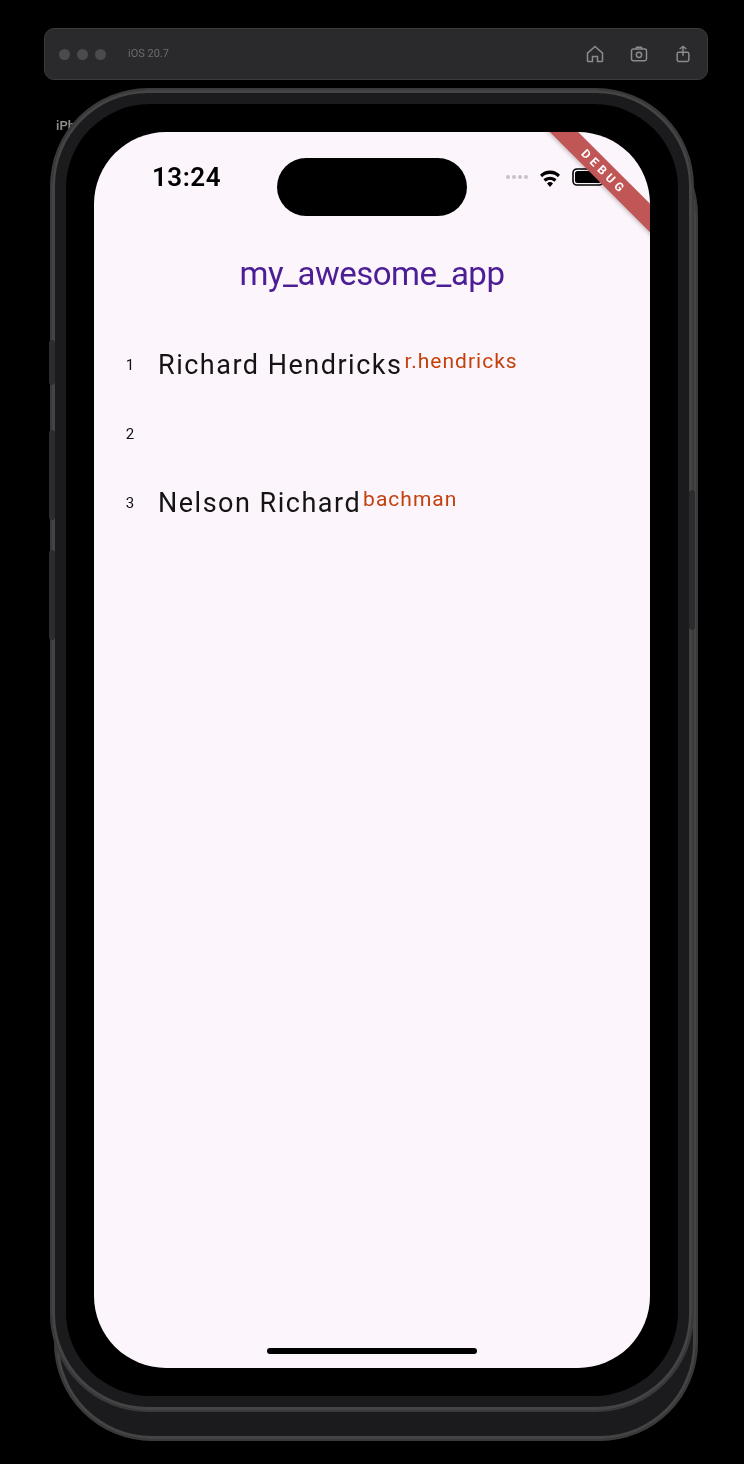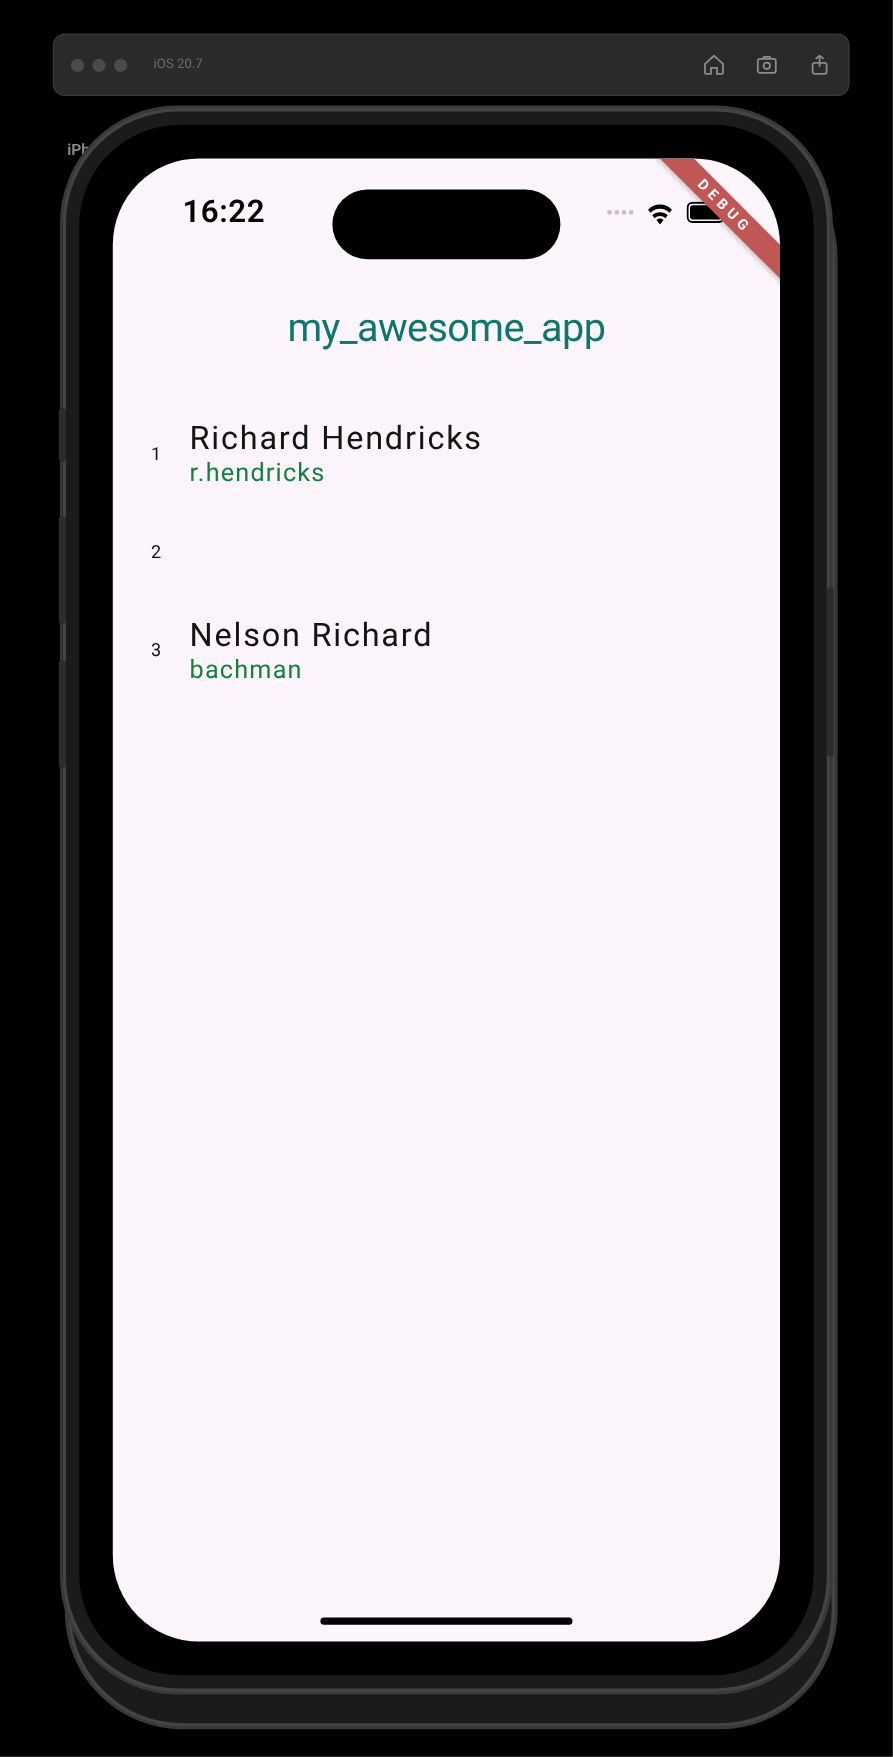--- a/index.html
+++ b/index.html
@@ -132,49 +132,49 @@
     letter-spacing: 4px;
     text-align: center;
     transform: rotate(45deg);
     top: 30px; left: -16px;
   }
 
   
   .app-title {
     text-align: center;
     font-size: 33px;
-    color: #0f766e;
+    color: #4c1d95;
     font-weight: 400;
     margin-top: 32px;
     letter-spacing: -0.5px;
   }
   .list {
     margin-top: 34px;
   }
   .list-row {
     display: flex;
     align-items: center;
     padding: 22px 8px 22px 8px;
   }
   .row-index {
     width: 56px;
     text-align: center;
     font-size: 15px;
     color: #111;
   }
-  .row-body { display: flex; flex-direction: column; gap: 2px; }
+  .row-body { display: flex; flex-direction: row; gap: 2px; }
   .row-title {
     font-size: 27px;
     color: #141414;
     letter-spacing: 1.5px;
     font-weight: 400;
   }
   .row-sub {
     font-size: 21px;
-    color: #15803d;
+    color: #c2410c;
     letter-spacing: 1px;
   }
 
   
   .home-indicator {
     position: absolute;
     bottom: 14px;
     left: 50%;
     transform: translateX(-50%);
     width: 210px;
@@ -223,21 +223,21 @@
   <div class="bezel">
     <div class="screen">
 
       <div class="island"></div>
 
       <div class="debug-ribbon">
         <div class="band">DEBUG</div>
       </div>
 
       <div class="status-bar">
-        <span class="status-time">16:22</span>
+        <span class="status-time">13:24</span>
         <div class="status-right">
           <span class="cellular-dots">
             <span></span>
               <span></span>
               <span></span>
               <span></span>
           </span>
           <svg class="wifi-icon" viewBox="0 0 24 20">
               <path fill="currentColor" d="M12 20l-3-3.6c.9-.9 1.9-1.4 3-1.4s2.1.5 3 1.4L12 20zm-6.5-7.7C7.1 10.7 9.5 9.8 12 9.8s4.9.9 6.5 2.5l-2.1 2.5c-1.2-1.2-2.7-1.8-4.4-1.8s-3.2.6-4.4 1.8l-2.1-2.5zM2 7.7C4.7 5 8.2 3.5 12 3.5S19.3 5 22 7.7l-2.1 2.5C17.8 8 15 6.9 12 6.9S6.2 8 4.1 10.2L2 7.7z"></path>
             </svg>

